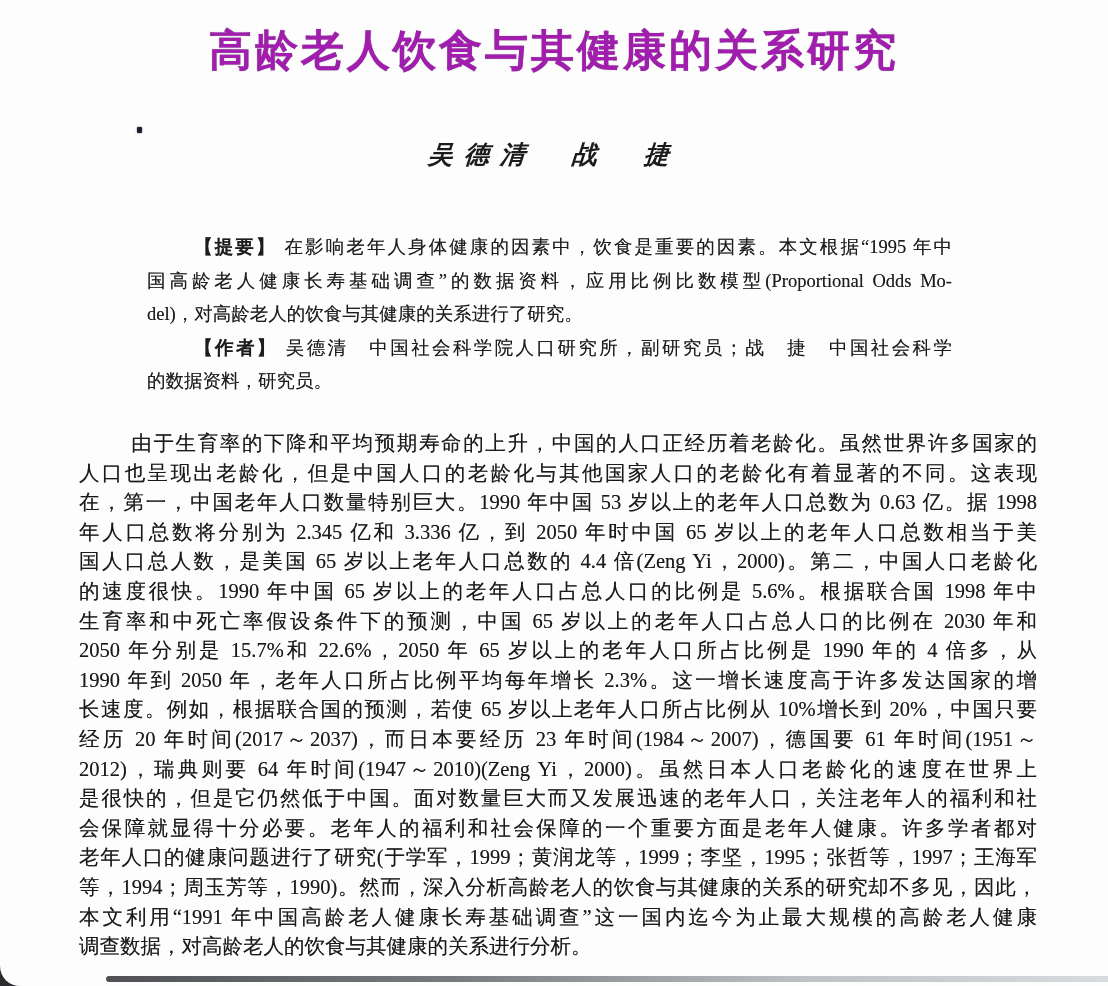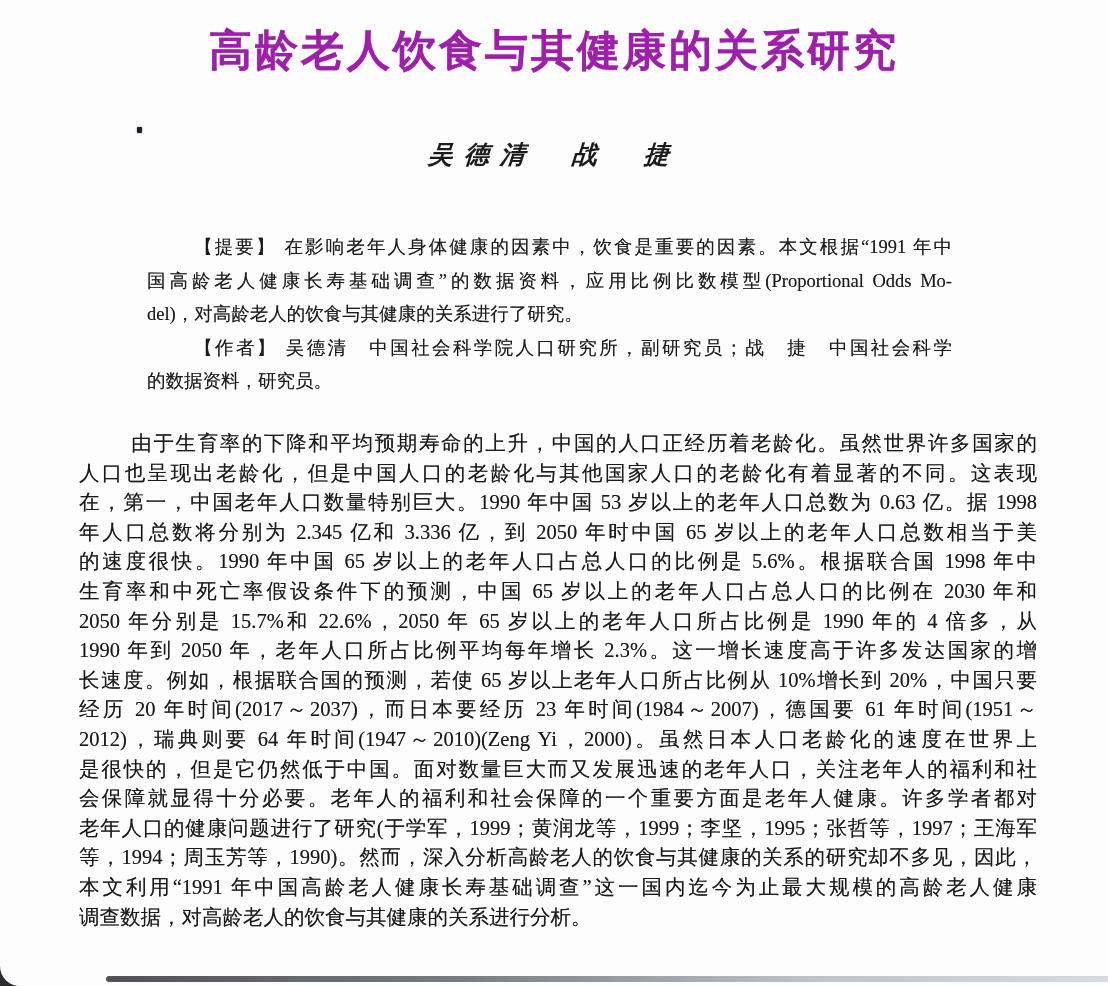--- a/index.html
+++ b/index.html
@@ -33,21 +33,21 @@
     font-size:20.5px;line-height:29.6px;color:#1a1a1a;
   }
   .line{
     text-align:justify;
     text-align-last:justify;
     white-space:normal;
     text-shadow:0 0 .4px rgba(0,0,0,.5);
   }
   .line.end{text-align-last:left;}
   .indent{text-indent:2.55em;}
-  .blabel{font-weight:normal;margin-right:8px;}
+  .blabel{font-weight:bold;margin-right:8px;}
   .speck{
     position:absolute;left:137px;top:127px;width:5px;height:6px;
     background:#1d1d2b;border-radius:1px;
     box-shadow:0 0 2px rgba(30,30,60,.6);
   }
   .corner-dark{
     position:absolute;left:0;bottom:0;width:58px;height:20px;
     background:#2c2c30;
   }
   .corner-dark::before{
@@ -67,41 +67,42 @@
 <div class="page">
 
   <div class="title">高龄老人饮食与其健康的关系研究</div>
 
   <div class="speck"></div>
 
   <div class="authors">吴德清　战　捷</div>
 
   <div class="abstract">
     <div class="line indent">
-      <span class="blabel">【提要】</span><span>在影响老年人身体健康的因素中，饮食是重要的因素。本文根据“1991 年中</span>
+      <span class="blabel">【提要】</span><span>在影响老年人身体健康的因素中，饮食是重要的因素。本文根据“1995 年中</span>
     </div>
     <div class="line">
       <span>国高龄老人健康长寿基础调查”的数据资料，应用比例比数模型(Proportional Odds Mo-</span>
     </div>
     <div class="line end">
       <span>del)，对高龄老人的饮食与其健康的关系进行了研究。</span>
     </div>
     <div class="line indent">
       <span class="blabel">【作者】</span><span>吴德清　中国社会科学院人口研究所，副研究员；战　捷　中国社会科学</span>
     </div>
     <div class="line end">
       <span>的数据资料，研究员。</span>
     </div>
   </div>
 
   <div class="bodytext">
     <div class="line indent">由于生育率的下降和平均预期寿命的上升，中国的人口正经历着老龄化。虽然世界许多国家的</div>
     <div class="line">人口也呈现出老龄化，但是中国人口的老龄化与其他国家人口的老龄化有着显著的不同。这表现</div>
     <div class="line">在，第一，中国老年人口数量特别巨大。1990 年中国 53 岁以上的老年人口总数为 0.63 亿。据 1998</div>
     <div class="line">年人口总数将分别为 2.345 亿和 3.336 亿，到 2050 年时中国 65 岁以上的老年人口总数相当于美</div>
+    <div class="line">国人口总人数，是美国 65 岁以上老年人口总数的 4.4 倍(Zeng Yi，2000)。第二，中国人口老龄化</div>
     <div class="line">的速度很快。1990 年中国 65 岁以上的老年人口占总人口的比例是 5.6%。根据联合国 1998 年中</div>
     <div class="line">生育率和中死亡率假设条件下的预测，中国 65 岁以上的老年人口占总人口的比例在 2030 年和</div>
     <div class="line">2050 年分别是 15.7%和 22.6%，2050 年 65 岁以上的老年人口所占比例是 1990 年的 4 倍多，从</div>
     <div class="line">1990 年到 2050 年，老年人口所占比例平均每年增长 2.3%。这一增长速度高于许多发达国家的增</div>
     <div class="line">长速度。例如，根据联合国的预测，若使 65 岁以上老年人口所占比例从 10%增长到 20%，中国只要</div>
     <div class="line">经历 20 年时间(2017～2037)，而日本要经历 23 年时间(1984～2007)，德国要 61 年时间(1951～</div>
     <div class="line">2012)，瑞典则要 64 年时间(1947～2010)(Zeng Yi，2000)。虽然日本人口老龄化的速度在世界上</div>
     <div class="line">是很快的，但是它仍然低于中国。面对数量巨大而又发展迅速的老年人口，关注老年人的福利和社</div>
     <div class="line">会保障就显得十分必要。老年人的福利和社会保障的一个重要方面是老年人健康。许多学者都对</div>
     <div class="line">老年人口的健康问题进行了研究(于学军，1999；黄润龙等，1999；李坚，1995；张哲等，1997；王海军</div>

